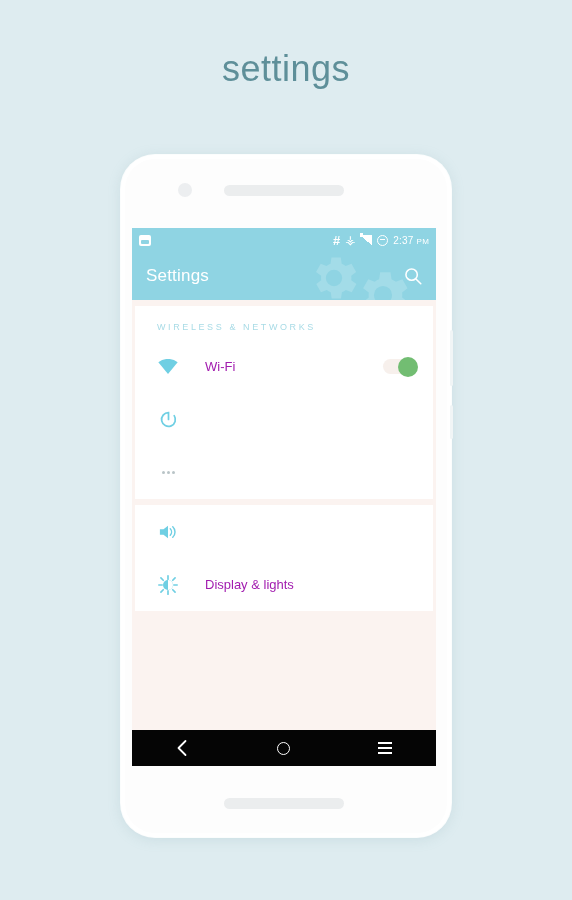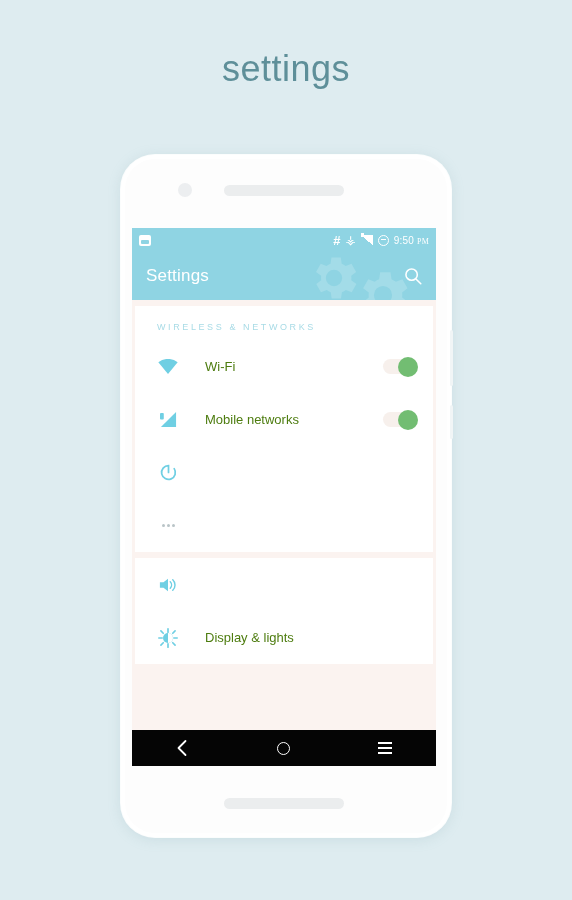--- a/index.html
+++ b/index.html
@@ -149,21 +149,21 @@
     border: 1.4px solid #ffffff;
     border-radius: 50%;
     position: relative;
   }
   .batt-icon::after {
     content:"";
     position:absolute; left:2px; top:3px;
     width:5px; height:1.4px; background:#ffffff;
   }
   .clock { color:#ffffff; font-size: 10px; letter-spacing: .2px; }
-  .clock .ampm { font-size: 8px; font-family: Liberation Serif, serif; }
+  .clock .ampm { font-size: 8px; }
 
   
   .toolbar {
     height: 48px;
     background: #8fd4e3;
     position: relative;
     display: flex;
     align-items: center;
     overflow: hidden;
   }
@@ -218,21 +218,21 @@
     width: 22px;
     height: 22px;
     flex: 0 0 22px;
     display: flex;
     align-items: center;
     justify-content: center;
   }
   .row-label {
     margin-left: 26px;
     font-size: 13px;
-    color: #4d7c0f;
+    color: #a21caf;
     flex: 1;
   }
 
   
   .toggle {
     width: 34px;
     height: 15px;
     border-radius: 8px;
     background: #f7f0ec;
     position: relative;
@@ -299,21 +299,21 @@
 
     <div class="status-bar">
       <div class="status-left">
         <span class="shot-icon"></span>
       </div>
       <div class="status-right">
         <span class="hash-icon">#</span>
         <span class="key-icon">⚶</span>
         <span class="sig-icon"></span>
         <span class="batt-icon"></span>
-        <span class="clock"><span>9:50</span> <span class="ampm">PM</span></span>
+        <span class="clock"><span>2:37</span> <span class="ampm">PM</span></span>
       </div>
     </div>
 
     <div class="toolbar">
       <svg class="gear-deco gear-a" width="56" height="56" viewBox="0 0 24 24">
         <path d="M19.4 13a7.9 7.9 0 0 0 0-2l2.1-1.6-2-3.5-2.5 1a7.7 7.7 0 0 0-1.7-1l-.4-2.7h-4l-.4 2.7c-.6.2-1.2.6-1.7 1l-2.5-1-2 3.5L6.5 11a7.9 7.9 0 0 0 0 2l-2.1 1.6 2 3.5 2.5-1c.5.4 1.1.8 1.7 1l.4 2.7h4l.4-2.7c.6-.2 1.2-.6 1.7-1l2.5 1 2-3.5-2.2-1.6zM12 15.5A3.5 3.5 0 1 1 15.5 12 3.5 3.5 0 0 1 12 15.5z"></path>
       </svg>
       <svg class="gear-deco gear-b" width="62" height="62" viewBox="0 0 24 24">
         <path d="M19.4 13a7.9 7.9 0 0 0 0-2l2.1-1.6-2-3.5-2.5 1a7.7 7.7 0 0 0-1.7-1l-.4-2.7h-4l-.4 2.7c-.6.2-1.2.6-1.7 1l-2.5-1-2 3.5L6.5 11a7.9 7.9 0 0 0 0 2l-2.1 1.6 2 3.5 2.5-1c.5.4 1.1.8 1.7 1l.4 2.7h4l.4-2.7c.6-.2 1.2-.6 1.7-1l2.5 1 2-3.5-2.2-1.6zM12 15.5A3.5 3.5 0 1 1 15.5 12 3.5 3.5 0 0 1 12 15.5z"></path>
       </svg>
@@ -335,32 +335,20 @@
                 <path d="M12 17.5 23.6 3.4A18.4 18.4 0 0 0 .4 3.4z"></path>
               </svg>
           </span>
           <span class="row-label">Wi-Fi</span>
           <span class="toggle on">
               <span class="knob"></span>
             </span>
         </div>
 
 
-        <div class="row">
-          <span class="row-icon">
-            <svg width="19" height="17" viewBox="0 0 20 18" fill="#6fcfe3">
-                <path d="M18 1 2 17h16z"></path>
-                <rect x="1" y="2" width="4" height="7" rx="1"></rect>
-              </svg>
-          </span>
-          <span class="row-label">Mobile networks</span>
-          <span class="toggle on">
-              <span class="knob"></span>
-            </span>
-        </div>
 
         <div class="row">
           <span class="row-icon">
             <svg width="19" height="19" viewBox="0 0 22 22" fill="none" stroke="#6fcfe3" stroke-width="2" stroke-linecap="round">
               <path d="M17.6 6.5A8 8 0 1 1 11 3V11"></path>
             </svg>
           </span>
         </div>
 
         <div class="row">

